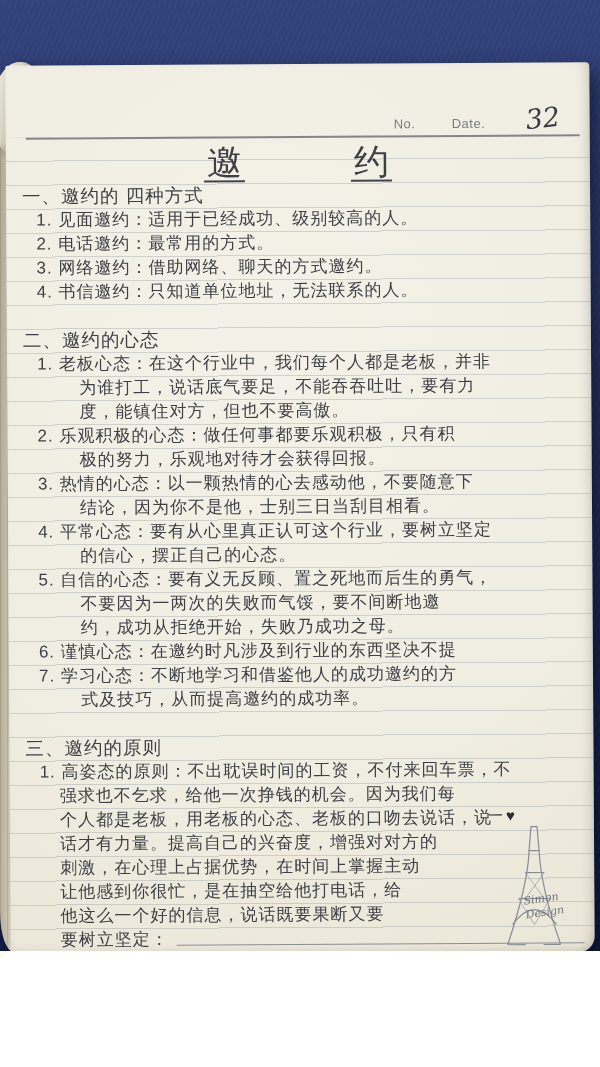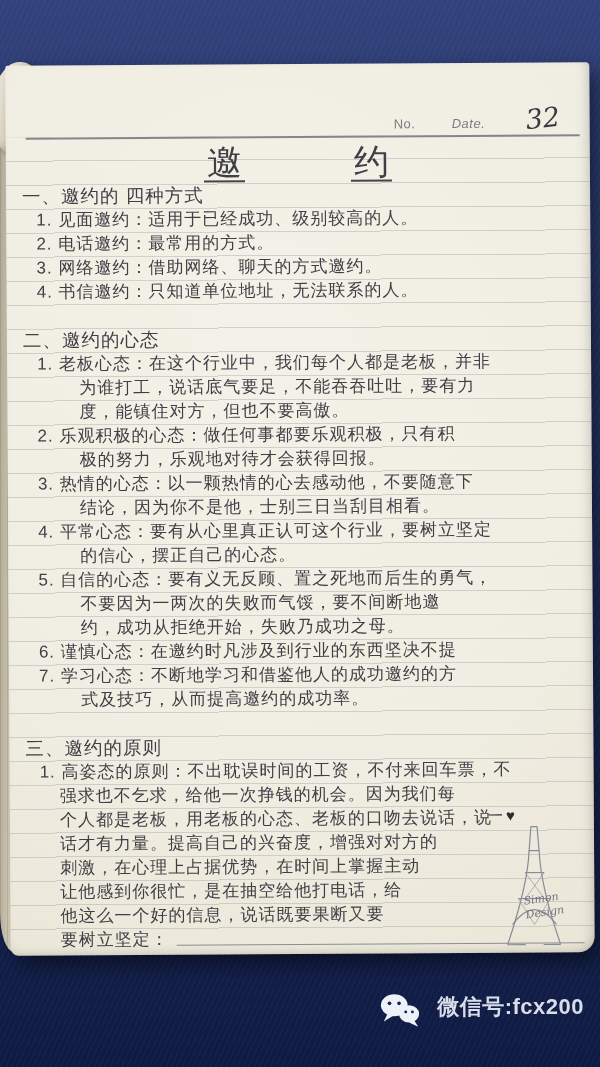--- a/index.html
+++ b/index.html
@@ -1,19 +1,19 @@
 <!DOCTYPE html>
 <html><head>
 <meta charset="utf-8">
 <style>
   * { margin:0; padding:0; box-sizing:border-box; }
   body { width:600px; height:1067px; font-family:"Liberation Sans", sans-serif; }
 
   .photo {
-    position:relative; width:600px; height:1067px; overflow:hidden;
+    position:relative; width:600px; height:951px; overflow:hidden;
     background:
       repeating-linear-gradient(115deg, rgba(255,255,255,.025) 0 2px, rgba(0,0,0,0) 2px 5px),
       linear-gradient(180deg, #31417a 0%, #28376b 30%, #1c2a59 62%, #0e1a42 100%);
   }
 
   
   .stack {
     position:absolute; left:0; top:66px; width:34px; height:886px;
     background:
       repeating-linear-gradient(90deg, rgba(120,110,85,.22) 0 1px, rgba(0,0,0,0) 1px 7px),
@@ -42,21 +42,21 @@
       rgba(0,0,0,0) 0px, rgba(0,0,0,0) 23px,
       rgba(125,138,148,.30) 23px, rgba(125,138,148,.30) 24px);
     pointer-events:none;
   }
   .header-rule {
     position:absolute; left:20px; right:10px; top:72px;
     border-top:2px solid #85868c;
   }
   .hdr-label { position:absolute; top:53px; color:#7b7c80; font-size:13px; letter-spacing:.5px; }
   .hdr-no   { left:388px; }
-  .hdr-date { left:446px;font-style:italic; }
+  .hdr-date { left:446px; }
   .page-num {
     position:absolute; left:520px; top:40px; color:#3a3b42;
     font-family:"DejaVu Serif", serif; font-style:italic;
     font-size:27px; transform:rotate(-6deg);
   }
 
   
   .content { position:absolute; left:0; right:0; top:72px; color:#3f4046; }
   .title-row {
     height:46px; display:flex; justify-content:center; align-items:flex-end;

